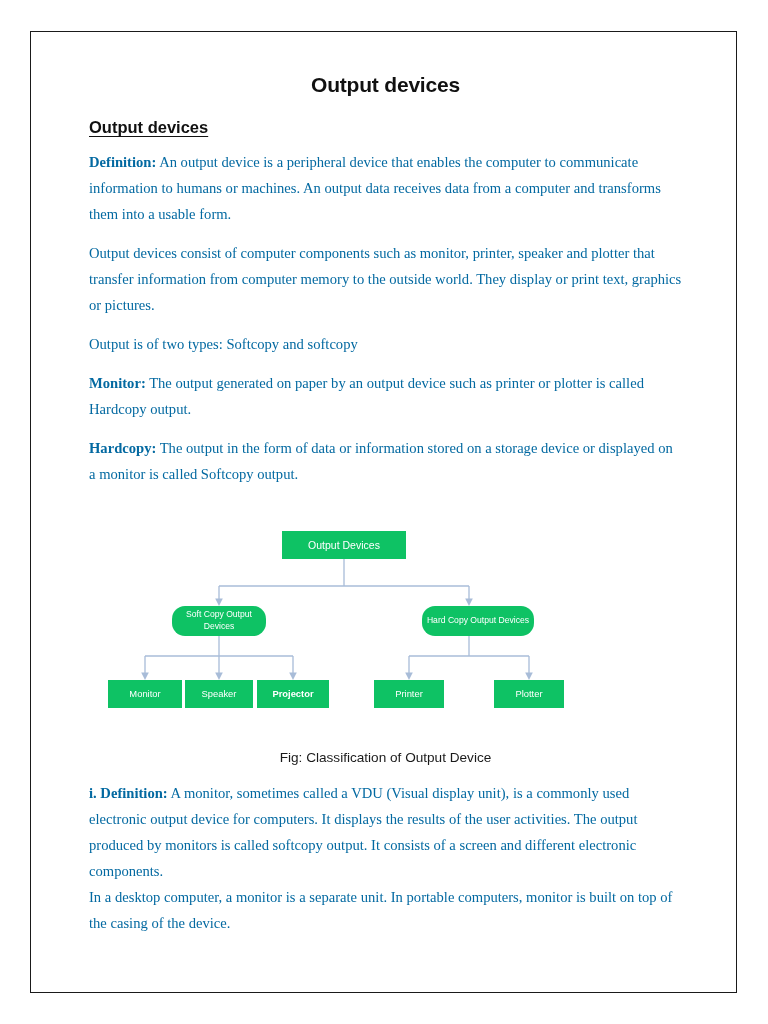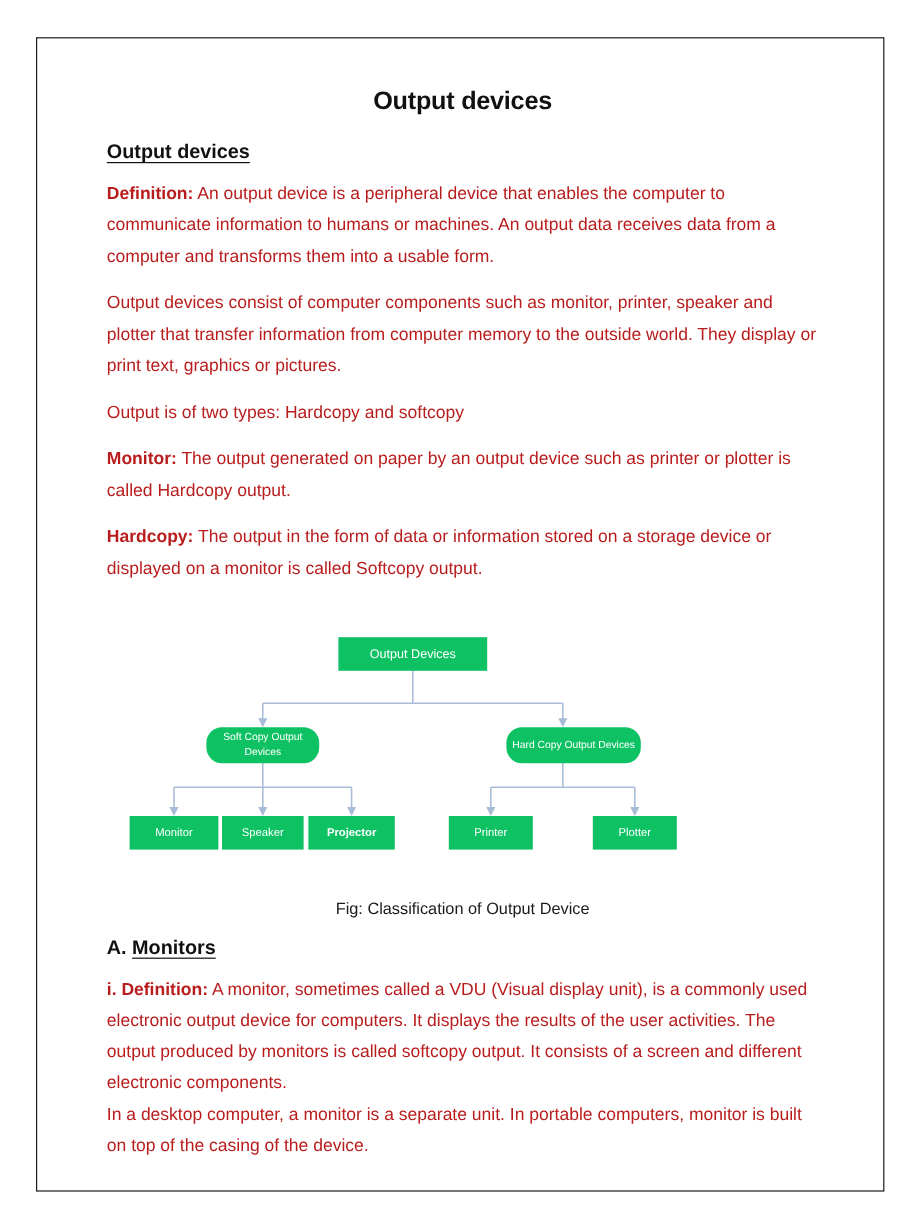--- a/index.html
+++ b/index.html
@@ -47,24 +47,25 @@
     font-weight: bold;
     color: #111111;
     text-decoration: underline;
     text-underline-offset: 3px;
     margin: 0 0 13px 0;
     display: inline-block;
   }
 
   .para {
     font-size: 14.6px;
-    color: #b91c1c;
+    color: #0369a1;
     line-height: 1.78;
     margin: 0 0 13px 0;
     text-align: left;
+    font-family: Liberation Serif, serif;
   }
   .para.tight { margin-bottom: 0; }
 
   .para b { font-weight: bold; }
 
   
   #diagram-wrap {
     margin-top: 28px;
     margin-bottom: 4px;
     position: relative;
@@ -136,21 +137,21 @@
     <div class="doc-title">Output devices</div>
 
     <div>
       <span class="h-underline">Output devices</span>
     </div>
 
     <p class="para"><b>Definition:</b><span> An output device is a peripheral device that enables the computer to communicate information to humans or machines. An output data receives data from a computer and transforms them into a usable form.</span></p>
 
     <p class="para">Output devices consist of computer components such as monitor, printer, speaker and plotter that transfer information from computer memory to the outside world. They display or print text, graphics or pictures.</p>
 
-    <p class="para">Output is of two types: Hardcopy and softcopy</p>
+    <p class="para">Output is of two types: Softcopy and softcopy</p>
 
     <p class="para"><b>Monitor:</b><span> The output generated on paper by an output device such as printer or plotter is called Hardcopy output.</span></p>
 
     <p class="para"><b>Hardcopy:</b><span> The output in the form of data or information stored on a storage device or displayed on a monitor is called Softcopy output.</span></p>
 
     <div id="diagram-wrap">
       <div id="diagram">
 
         <svg id="connectors" viewBox="0 0 593 200">
           <g stroke="#a8bcd8" stroke-width="1.3" fill="none">
@@ -199,20 +200,19 @@
 
         <div class="node leaf" style="left:285px; top:164px; width:70px; height:28px;">Printer</div>
 
         <div class="node leaf" style="left:405px; top:164px; width:70px; height:28px;">Plotter</div>
 
       </div>
     </div>
 
     <p class="fig-caption">Fig: Classification of Output Device</p>
 
-    <div class="sec-head"><span>A. </span><span class="u">Monitors</span></div>
 
     <p class="para tight"><b>i. </b><b>Definition:</b><span> A monitor, sometimes called a VDU (Visual display unit), is a commonly used electronic output device for computers. It displays the results of the user activities. The output produced by monitors is called softcopy output. It consists of a screen and different electronic components.</span></p>
 
     <p class="para">In a desktop computer, a monitor is a separate unit. In portable computers, monitor is built on top of the casing of the device.</p>
 
   </div>
 </div>
 
 </body></html>

